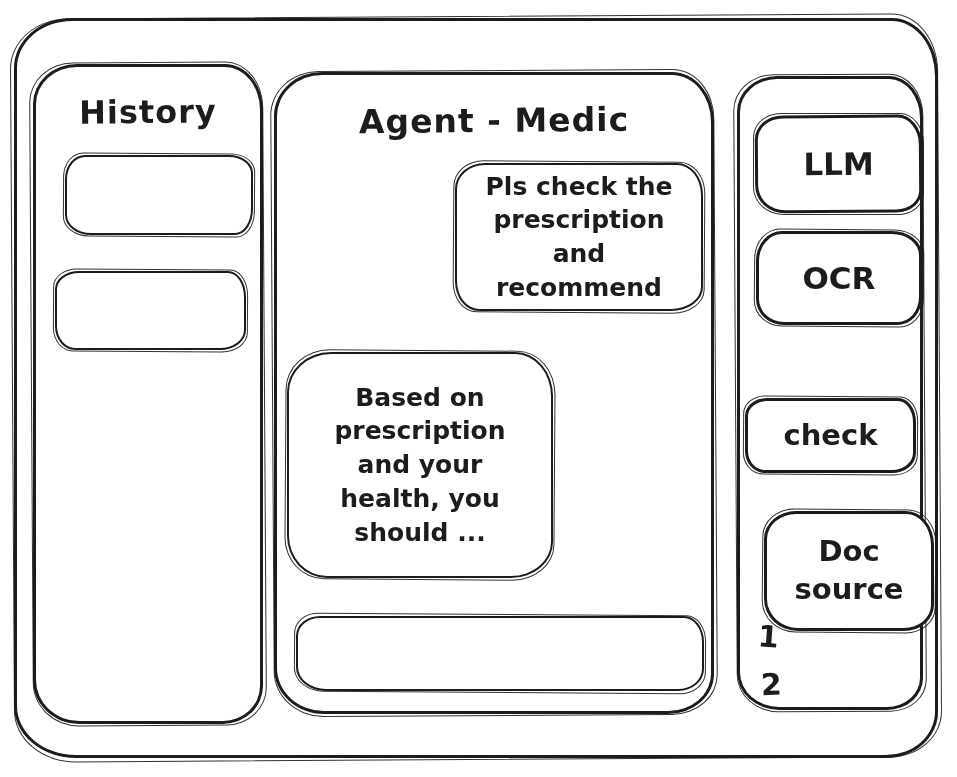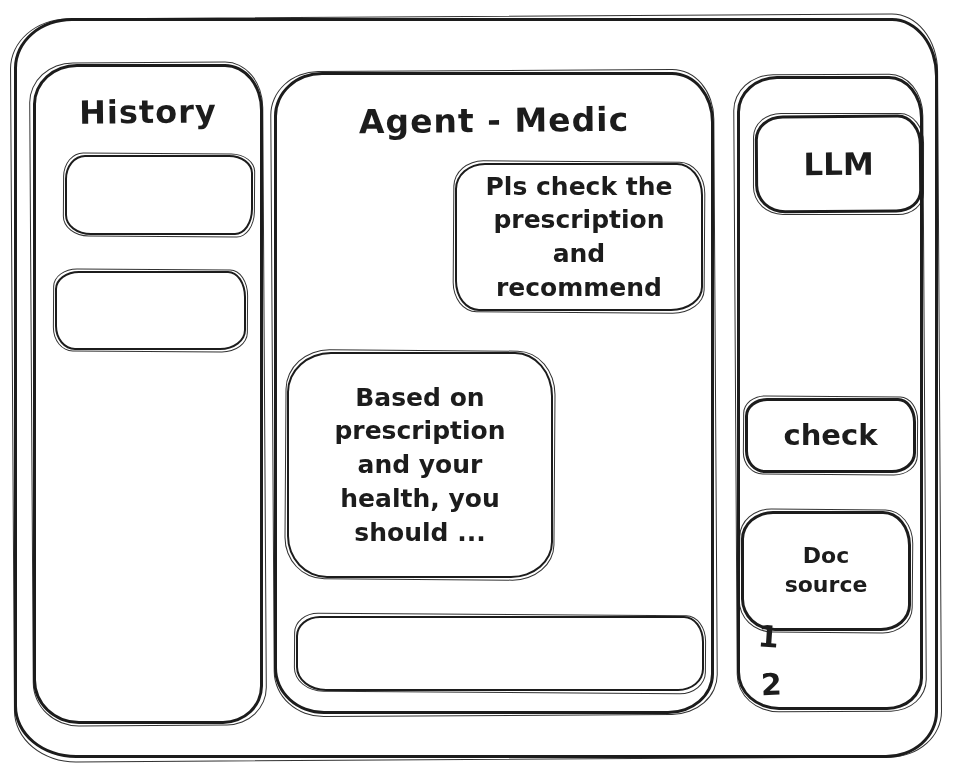--- a/index.html
+++ b/index.html
@@ -140,22 +140,22 @@
     left:16px; top:152px; width:166px; height:94px;
     font-size:31px;
     border-radius:26px 30px 24px 28px / 30px 24px 28px 26px;
   }
   .tool-params{
     left:5px; top:319px; width:171px; height:75px;
     font-size:29px;
     border-radius:22px 18px 24px 20px / 18px 24px 20px 22px;
   }
   .tool-doc{
-    left:1px; top:432px; width:170px; height:120px;
-    font-size:22px;
+    left:24px; top:432px; width:170px; height:120px;
+    font-size:29px;
     border-radius:32px 28px 30px 34px / 28px 34px 26px 32px;
     padding:14px 18px;
   }
   .docnum{
     position:absolute;
     font-size:30px; font-weight:bold;
     cursor:pointer;
   }
   .docnum-1{left:18px; top:540px; transform:rotate(4deg);}
   .docnum-2{left:21px; top:588px; transform:rotate(-2deg);}
@@ -186,19 +186,20 @@
 health, you
 should ...</div>
 
     <div class="sk thin inputwrap">
       <input type="text" value="" style="">
     </div>
   </section>
 
   <aside class="sk tools">
     <button class="tool tool-llm">LLM</button>
+    <button class="tool tool-ocr">OCR</button>
     <button class="tool tool-params">check</button>
     <button class="tool tool-doc">Doc source</button>
     <div class="docnum docnum-1">1</div>
     <div class="docnum docnum-2">2</div>
   </aside>
 
 </div>
 
 </body></html>

